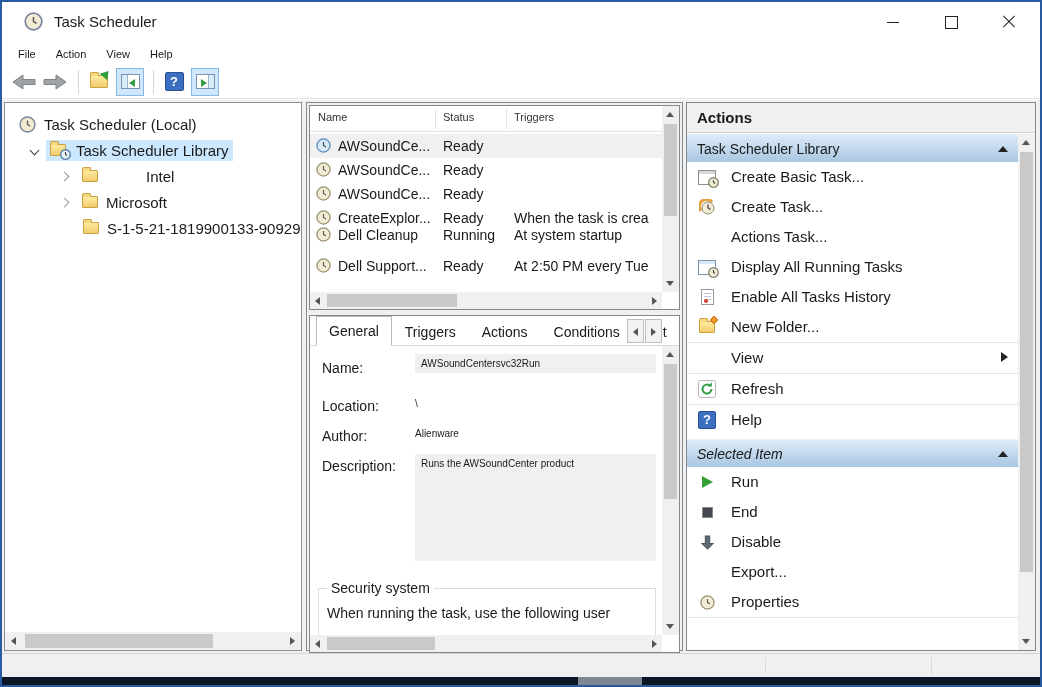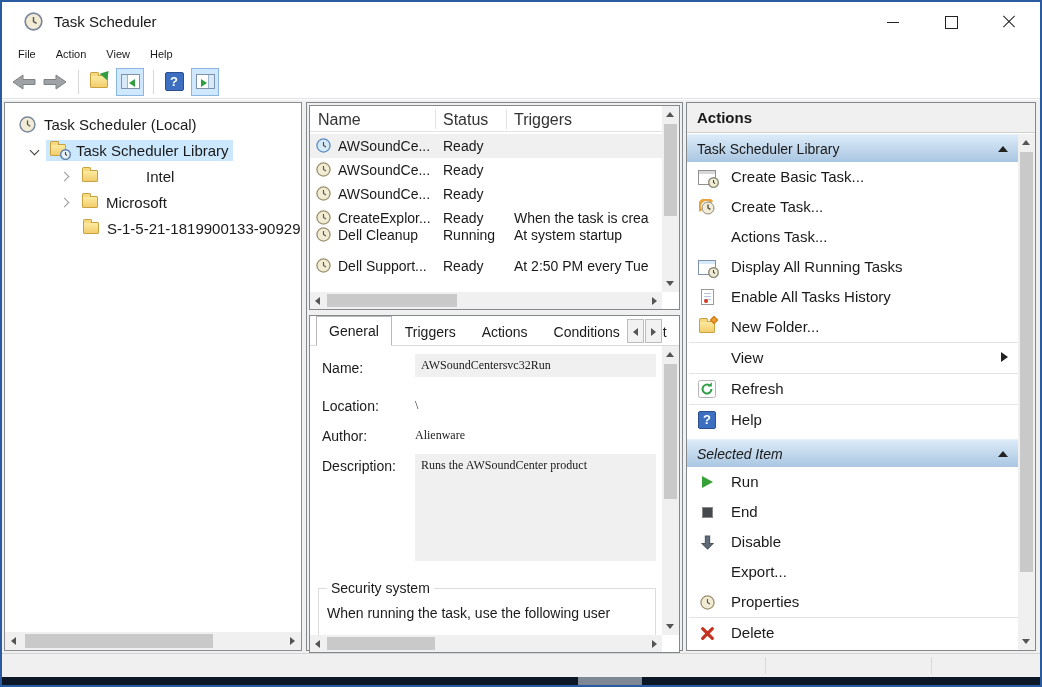--- a/index.html
+++ b/index.html
@@ -64,21 +64,21 @@
   .sb-tri { position:absolute; width:0; height:0; }
   .tri-up { border-left:4px solid transparent; border-right:4px solid transparent; border-bottom:5px solid #555; }
   .tri-dn { border-left:4px solid transparent; border-right:4px solid transparent; border-top:5px solid #555; }
   .tri-lf { border-top:4px solid transparent; border-bottom:4px solid transparent; border-right:5px solid #555; }
   .tri-rt { border-top:4px solid transparent; border-bottom:4px solid transparent; border-left:5px solid #555; }
   .sb-thumb { position:absolute; background:#c9c9c9; }
 
   
   .middle { position:absolute; left:304px; top:2px; width:377px; bottom:2px; border:1px solid #83888c; background:#f0f0f0; padding:2px; }
   .list-pane { position:relative; height:205px; border:1px solid #83888c; background:#fff; overflow:hidden; }
-  .lheader { position:absolute; top:0; left:0; right:17px; height:26px; background:#fff; border-bottom:1px solid #e3e3e3; font-size:16px; color:#333; }
+  .lheader { position:absolute; top:0; left:0; right:17px; height:26px; background:#fff; border-bottom:1px solid #e3e3e3; font-size:11px; color:#333; }
   .lheader .hcell { position:absolute; top:5px; }
   .hsep { position:absolute; top:3px; width:1px; height:20px; background:#e3e3e3; }
   .lrow { position:absolute; left:0; right:17px; height:24px; font-size:14px; color:#191919; }
   .lrow.sel { background:#f0f0f0; }
   .lrow .cic { position:absolute; left:6px; top:4px; }
   .lrow .cname { position:absolute; left:28px; top:4px; width:96px; overflow:hidden; white-space:nowrap; }
   .lrow .cstat { position:absolute; left:133px; top:4px; }
   .lrow .ctrig { position:absolute; left:204px; top:4px; right:0; overflow:hidden; white-space:nowrap; }
   .list-vscroll { position:absolute; right:0; top:0; bottom:17px; width:17px; background:#f0f0f0; }
   .list-hscroll { position:absolute; left:0; right:17px; bottom:0; height:17px; background:#f0f0f0; }
@@ -87,21 +87,21 @@
   .tabstrip { position:absolute; top:0; left:0; right:0; height:30px; background:#fff; border-bottom:1px solid #d9d9d9; display:flex; align-items:flex-end; padding-left:6px; }
   .tab { font-size:14px; color:#1a1a1a; padding:6px 12px 6px; border:1px solid transparent; border-bottom:none; position:relative; top:1px; white-space:nowrap; }
   .tab.active { background:#fff; border-color:#b8b8b8; border-bottom:1px solid #fff; }
   .tab.clip { max-width:38px; overflow:hidden; }
   .tab-scroll { display:flex; position:absolute; right:17px; top:3px; }
   .tsb { width:17px; height:24px; background:#f2f2f2; border:1px solid #bdbdbd; position:relative; margin-left:1px; }
   .tsb .sb-tri { left:5px; top:8px; }
 
   .fields { position:absolute; top:30px; left:0; right:17px; bottom:17px; overflow:hidden; }
   .flabel { position:absolute; left:12px; font-size:14px; color:#1a1a1a; }
-  .fval { position:absolute; left:105px; right:6px; font-size:12px; color:#1a1a1a; white-space:nowrap; overflow:hidden;font-family:Liberation Serif, serif; }
+  .fval { position:absolute; left:105px; right:6px; font-size:10px; color:#1a1a1a; white-space:nowrap; overflow:hidden; }
   .gbox { background:#f0f0f0; padding:4px 6px; }
   .sec-group { position:absolute; left:8px; right:6px; top:242px; height:80px; border:1px solid #dcdcdc; }
   .sec-label { position:absolute; top:-9px; left:8px; background:#fff; padding:0 4px; font-size:14px; color:#1a1a1a; }
   .sec-text { position:absolute; left:8px; top:16px; right:2px; font-size:14px; color:#1a1a1a; white-space:nowrap; overflow:hidden; }
   .detail-vscroll { position:absolute; right:0; top:30px; bottom:17px; width:17px; background:#f0f0f0; }
   .detail-hscroll { position:absolute; left:0; right:17px; bottom:0; height:17px; background:#f0f0f0; }
 
   
   .actions-panel { position:absolute; left:684px; right:4px; top:2px; bottom:2px; border:1px solid #83888c; background:#fff; overflow:hidden; }
   .actions-title { height:30px; background:#f0f0f0; border-bottom:1px solid #d0d0d0; font-size:15px; font-weight:bold; color:#1a1a1a; line-height:30px; padding-left:10px; }
@@ -484,28 +484,20 @@
         <div class="aitem">
           <span class="aic">
               <svg width="15" height="15" viewBox="0 0 16 16">
                 <circle cx="8" cy="8" r="7" fill="#f3ecd4" stroke="#9a9171" stroke-width="1.4"></circle>
                 <path d="M8 4.2V8l2.6 1.6" stroke="#555" fill="none" stroke-width="1.2"></path>
               </svg>
             </span>
           <span class="albl">Properties</span>
         </div>
         <div class="asep"></div>
-        <div class="aitem">
-          <span class="aic">
-              <svg width="15" height="15" viewBox="0 0 14 14">
-                <path d="M2.5 2.5l9 9M11.5 2.5l-9 9" stroke="#c5321f" stroke-width="3" stroke-linecap="round"></path>
-              </svg>
-            </span>
-          <span class="albl">Delete</span>
-        </div>
 
         <div class="actions-vscroll">
           <span class="sb-tri tri-up" style="left:4px; top:6px;"></span>
           <span class="sb-thumb" style="left:2px; top:18px; width:13px; height:420px;"></span>
           <span class="sb-tri tri-dn" style="left:4px; bottom:6px;"></span>
         </div>
       </div>
     </div>
   </div>
 

